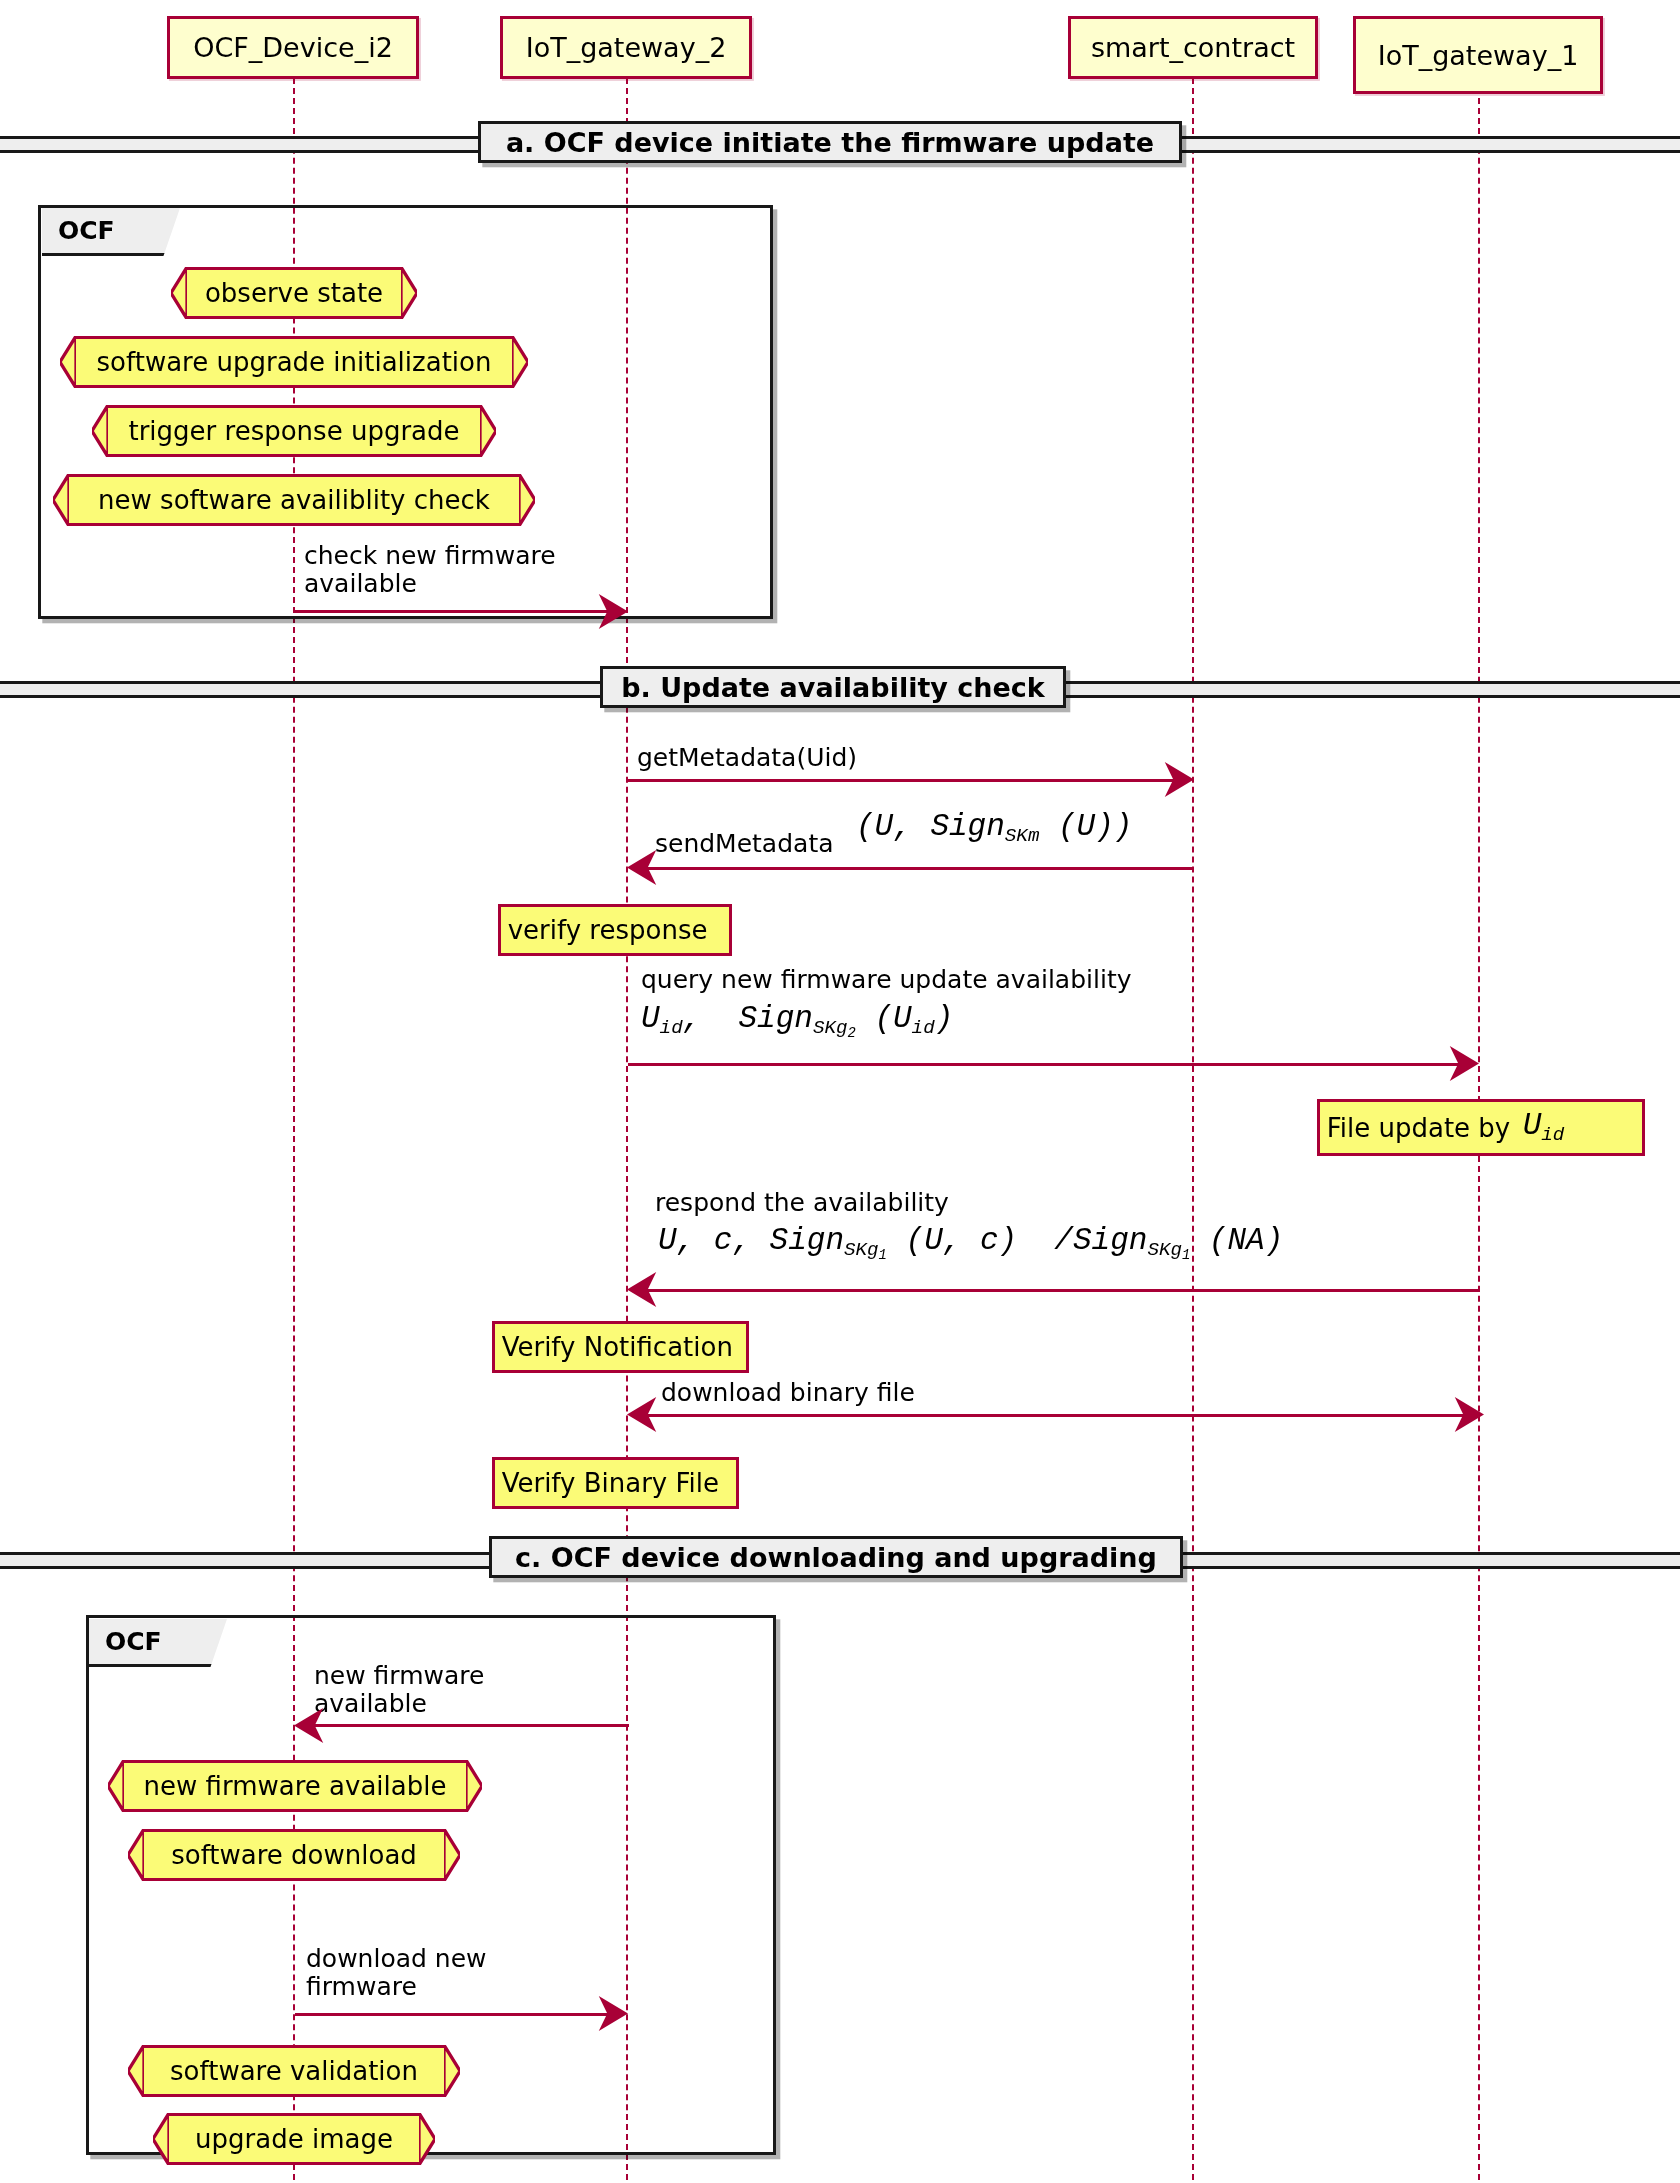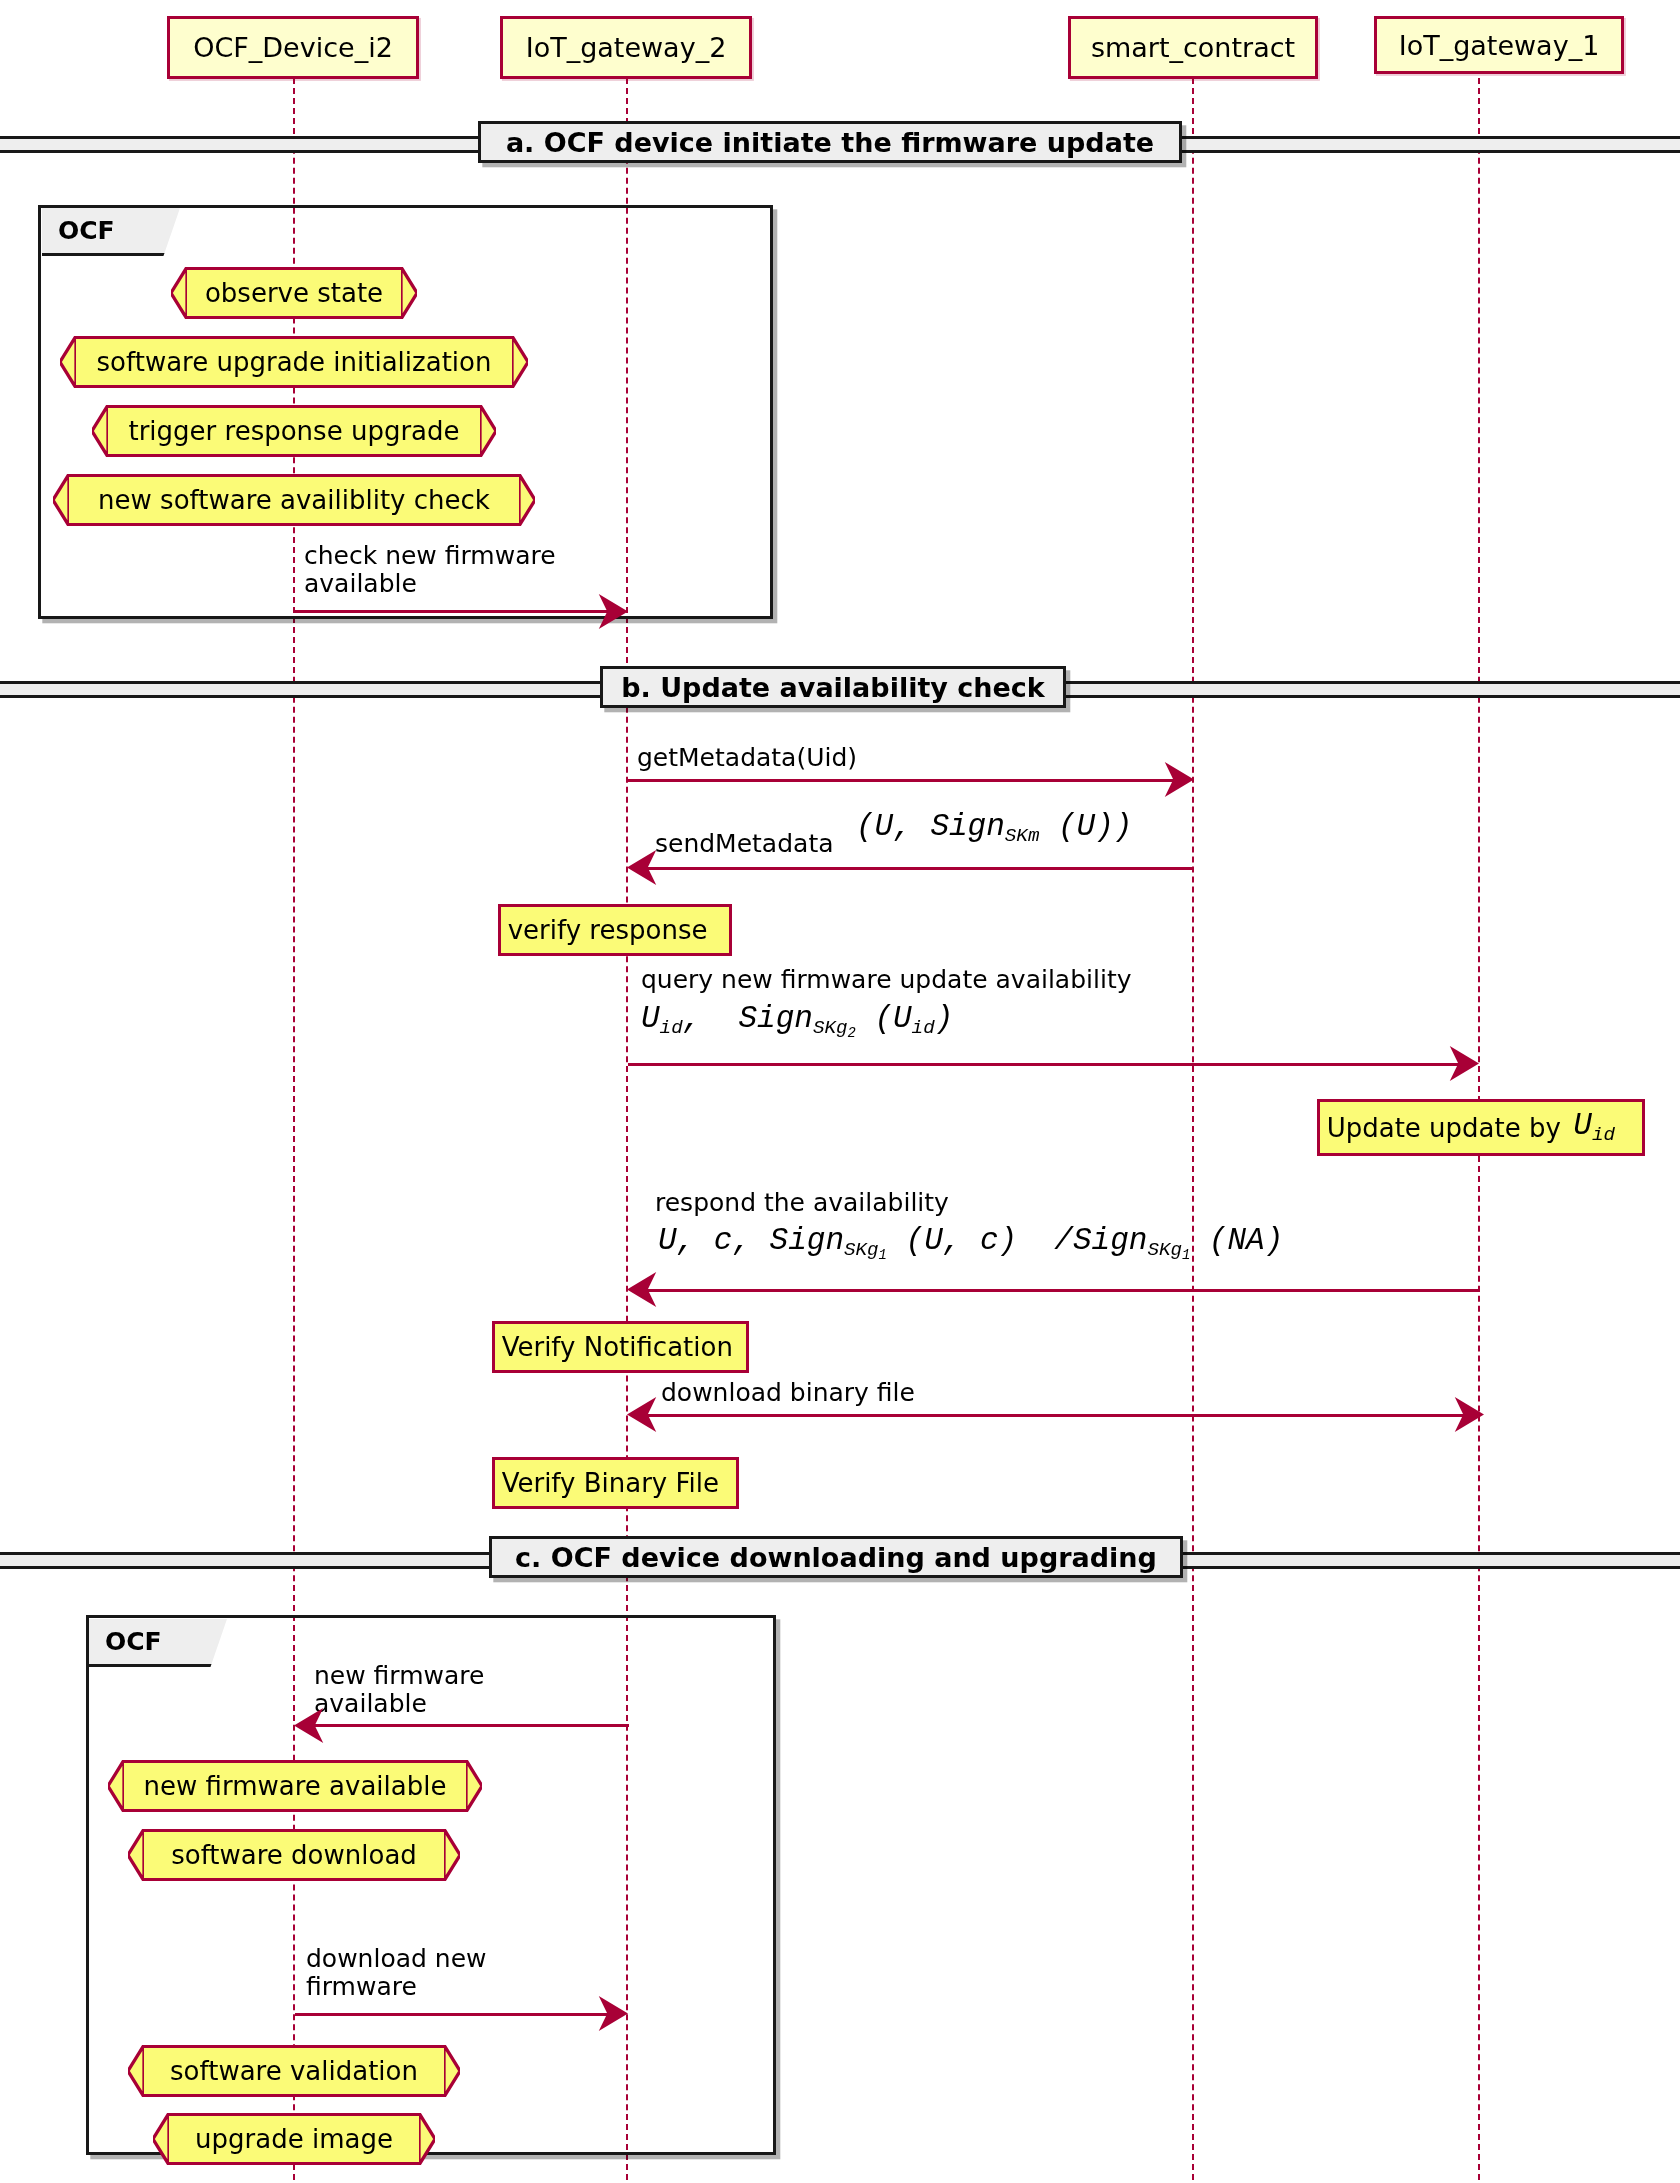--- a/index.html
+++ b/index.html
@@ -133,21 +133,21 @@
 <div id="stage">
 
   <div class="lifeline" style="left:293px;top:78px;height:2102px;"></div>
   <div class="lifeline" style="left:626px;top:78px;height:2102px;"></div>
   <div class="lifeline" style="left:1192px;top:78px;height:2102px;"></div>
   <div class="lifeline" style="left:1478px;top:78px;height:2102px;"></div>
 
   <div class="participant" style="left:167px;top:16px;width:252px;height:63px;">OCF_Device_i2</div>
   <div class="participant" style="left:500px;top:16px;width:252px;height:63px;">IoT_gateway_2</div>
   <div class="participant" style="left:1068px;top:16px;width:250px;height:63px;">smart_contract</div>
-  <div class="participant" style="left:1353px;top:16px;width:250px;height:58px;margin-left:21px;">IoT_gateway_1</div>
+  <div class="participant" style="left:1353px;top:16px;width:250px;height:78px;">IoT_gateway_1</div>
 
   <div class="divider-rails" style="top:136px;"></div>
   <div class="divider-label" style="left:478px;top:121px;width:704px;height:42px;">a. OCF device initiate the firmware update</div>
 
   <div class="group-frame" style="left:38px;top:205px;width:735px;height:414px;"></div>
   <div class="group-tab" style="left:42px;top:208px;width:138px;height:48px;">OCF</div>
 
   <div class="hexnote" style="left:187px;top:267px;width:214px;height:52px;">
     <div class="hexfill"></div>
     <svg class="hexl" viewBox="0 0 34 110" preserveAspectRatio="none">
@@ -221,21 +221,21 @@
   <div class="msg-label" style="left:641px;top:966px;">query new firmware update availability</div>
   <div class="math" style="position:absolute;left:641px;top:1001px;">
     U<sub>id</sub>,&nbsp; Sign<sub>SKg<sub>2</sub></sub> (U<sub>id</sub>)
   </div>
   <div class="msg-line" style="left:628px;top:1063px;width:844px;"></div>
   <svg class="arrowhead" style="left:1446px;top:1046px;width:33px;height:35px;" viewBox="0 0 70 74">
     <polygon points="70,37 8,0 26,37 8,74" fill="#A80036"></polygon>
   </svg>
 
   <div class="rectnote" style="left:1317px;top:1099px;width:328px;height:57px;">
-    <span>Update update by</span>
+    <span>File update by</span>
     <span class="math" style="margin-left:12.4px;">U<sub>id</sub></span>
   </div>
 
   <div class="msg-label" style="left:655px;top:1189px;">respond the availability</div>
   <div class="math" style="position:absolute;left:658px;top:1223px;">
     U, c, Sign<sub>SKg<sub>1</sub></sub> (U, c)&nbsp; /Sign<sub>SKg<sub>1</sub></sub> (NA)
   </div>
   <div class="msg-line" style="left:633px;top:1289px;width:847px;"></div>
   <svg class="arrowhead" style="left:627px;top:1272px;width:33px;height:35px;" viewBox="0 0 70 74">
     <polygon points="0,37 62,0 44,37 62,74" fill="#A80036"></polygon>

